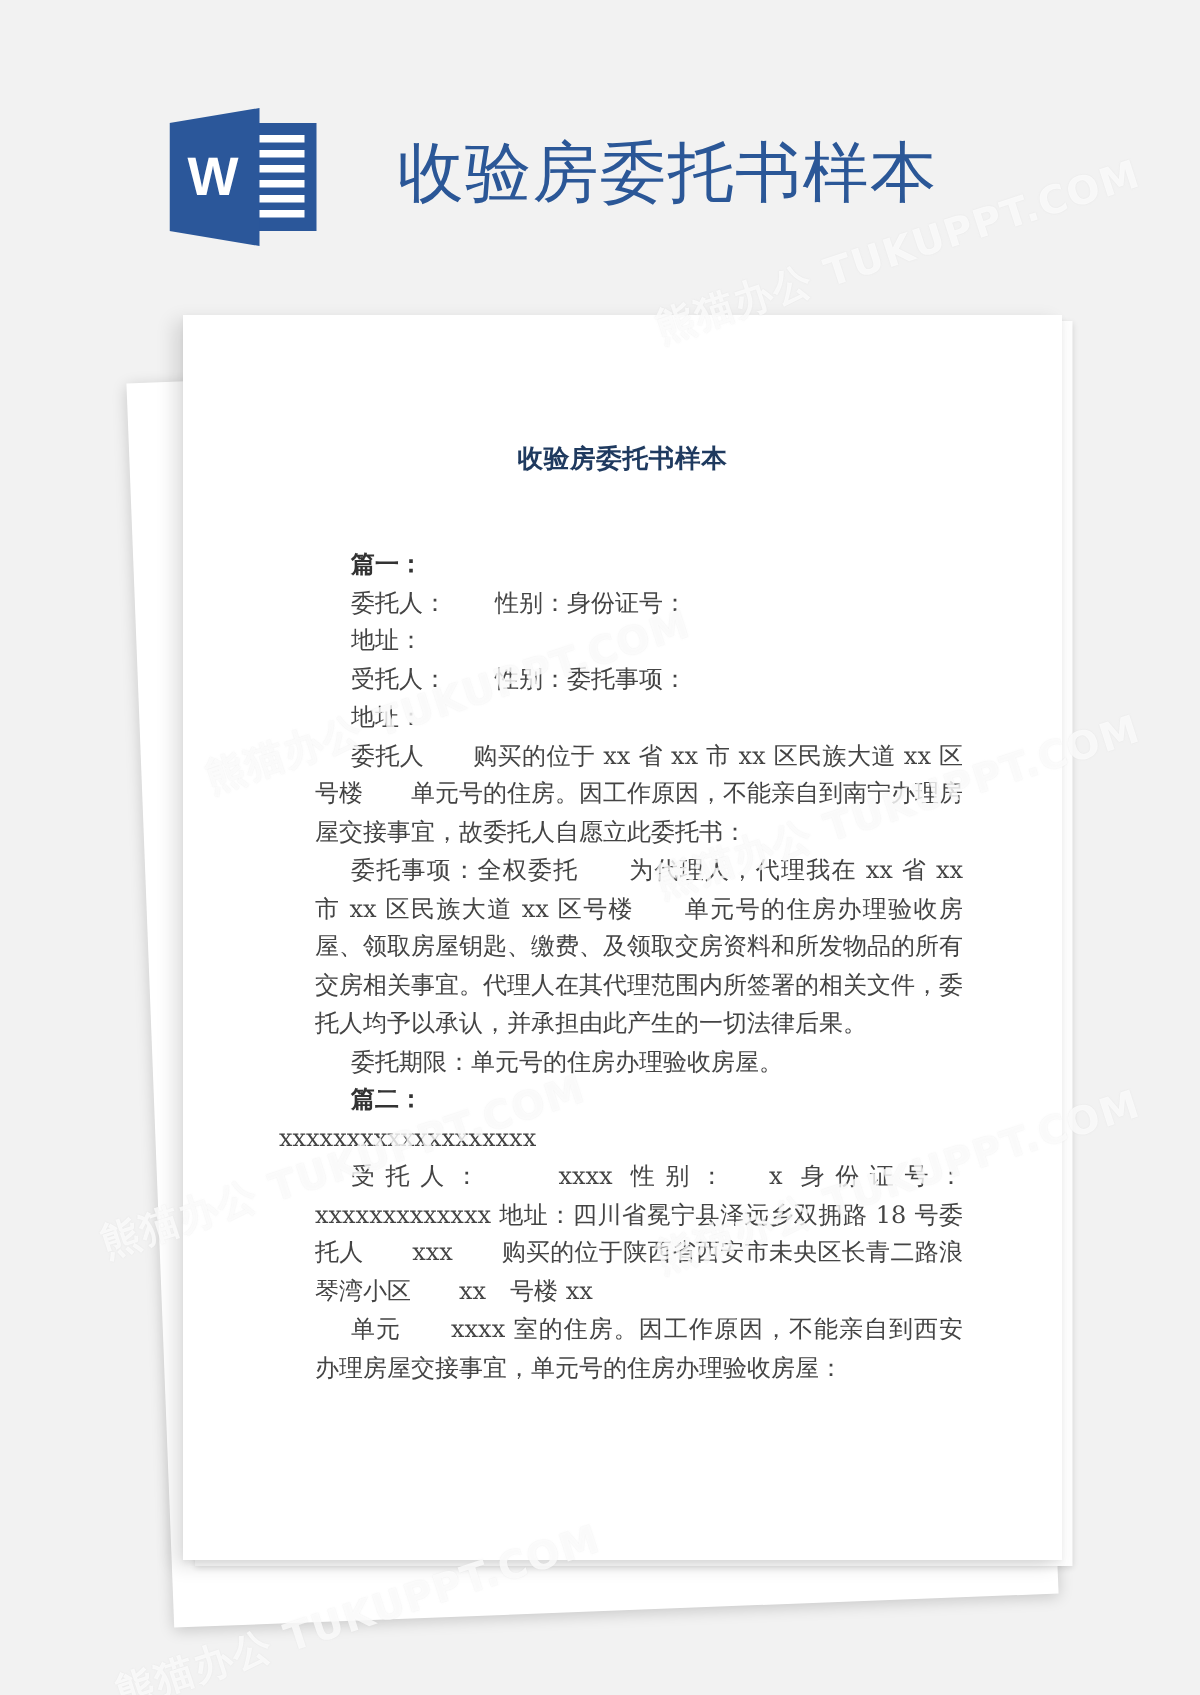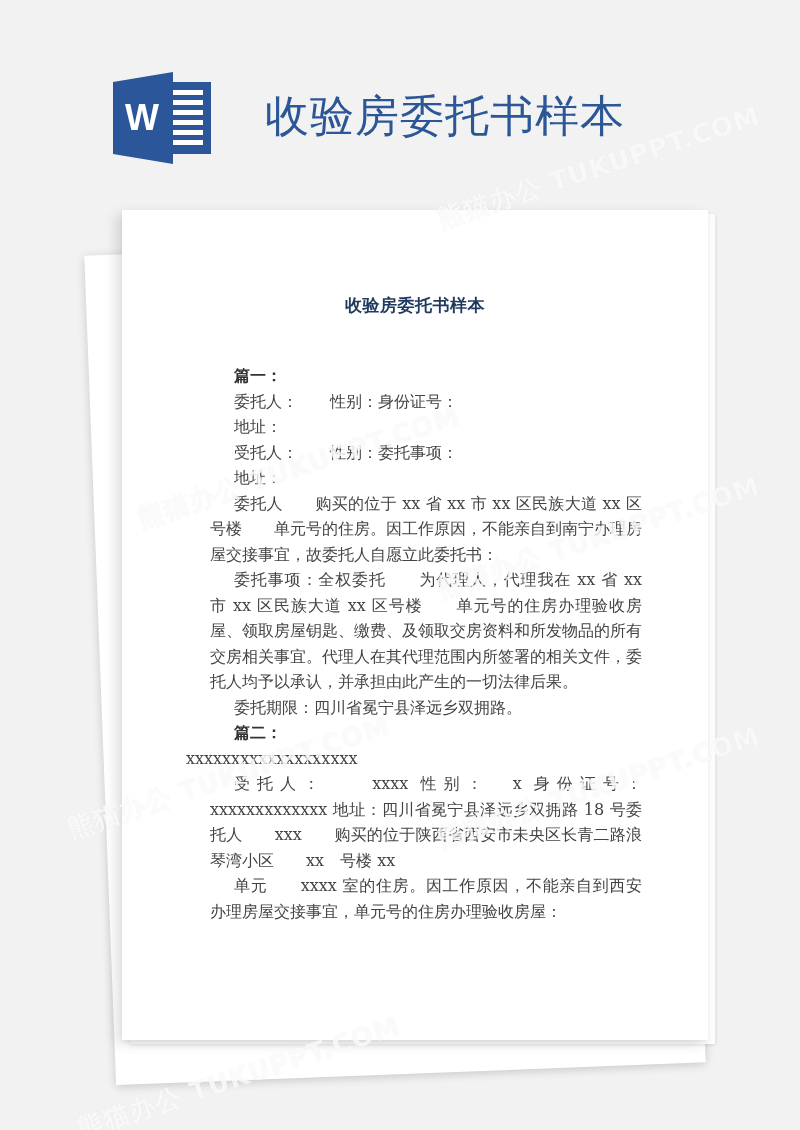--- a/index.html
+++ b/index.html
@@ -137,21 +137,21 @@
 <div class="page-front">
   <div class="doc-title">收验房委托书样本</div>
   <div class="doc-body">
     <p class="p bold">篇一：</p>
     <p class="p">委托人：　　性别：身份证号：</p>
     <p class="p">地址：</p>
     <p class="p">受托人：　　性别：委托事项：</p>
     <p class="p">地址：</p>
     <p class="p">委托人　　购买的位于 xx 省 xx 市 xx 区民族大道 xx 区号楼　　单元号的住房。因工作原因，不能亲自到南宁办理房屋交接事宜，故委托人自愿立此委托书：</p>
     <p class="p">委托事项：全权委托　　为代理人，代理我在 xx 省 xx 市 xx 区民族大道 xx 区号楼　　单元号的住房办理验收房屋、领取房屋钥匙、缴费、及领取交房资料和所发物品的所有交房相关事宜。代理人在其代理范围内所签署的相关文件，委托人均予以承认，并承担由此产生的一切法律后果。</p>
-    <p class="p">委托期限：四川省冕宁县泽远乡双拥路。</p>
+    <p class="p">委托期限：单元号的住房办理验收房屋。</p>
     <p class="p bold">篇二：</p>
     <p class="p flush" style="margin-left:-24px;">xxxxxxxxxxxxxxxxxxx</p>
     <p class="p">受托人：　　xxxx 性别：　x 身份证号：xxxxxxxxxxxxx 地址：四川省冕宁县泽远乡双拥路 18 号委托人　　xxx　　购买的位于陕西省西安市未央区长青二路浪琴湾小区　　xx　号楼 xx</p>
     <p class="p">单元　　xxxx 室的住房。因工作原因，不能亲自到西安办理房屋交接事宜，单元号的住房办理验收房屋：</p>
   </div>
 </div>
 
 <div class="watermark" style="left:430px; top:150px;">熊猫办公 TUKUPPT.COM</div>
 <div class="watermark" style="left:130px; top:450px;">熊猫办公 TUKUPPT.COM</div>
 <div class="watermark" style="left:430px; top:520px;">熊猫办公 TUKUPPT.COM</div>

